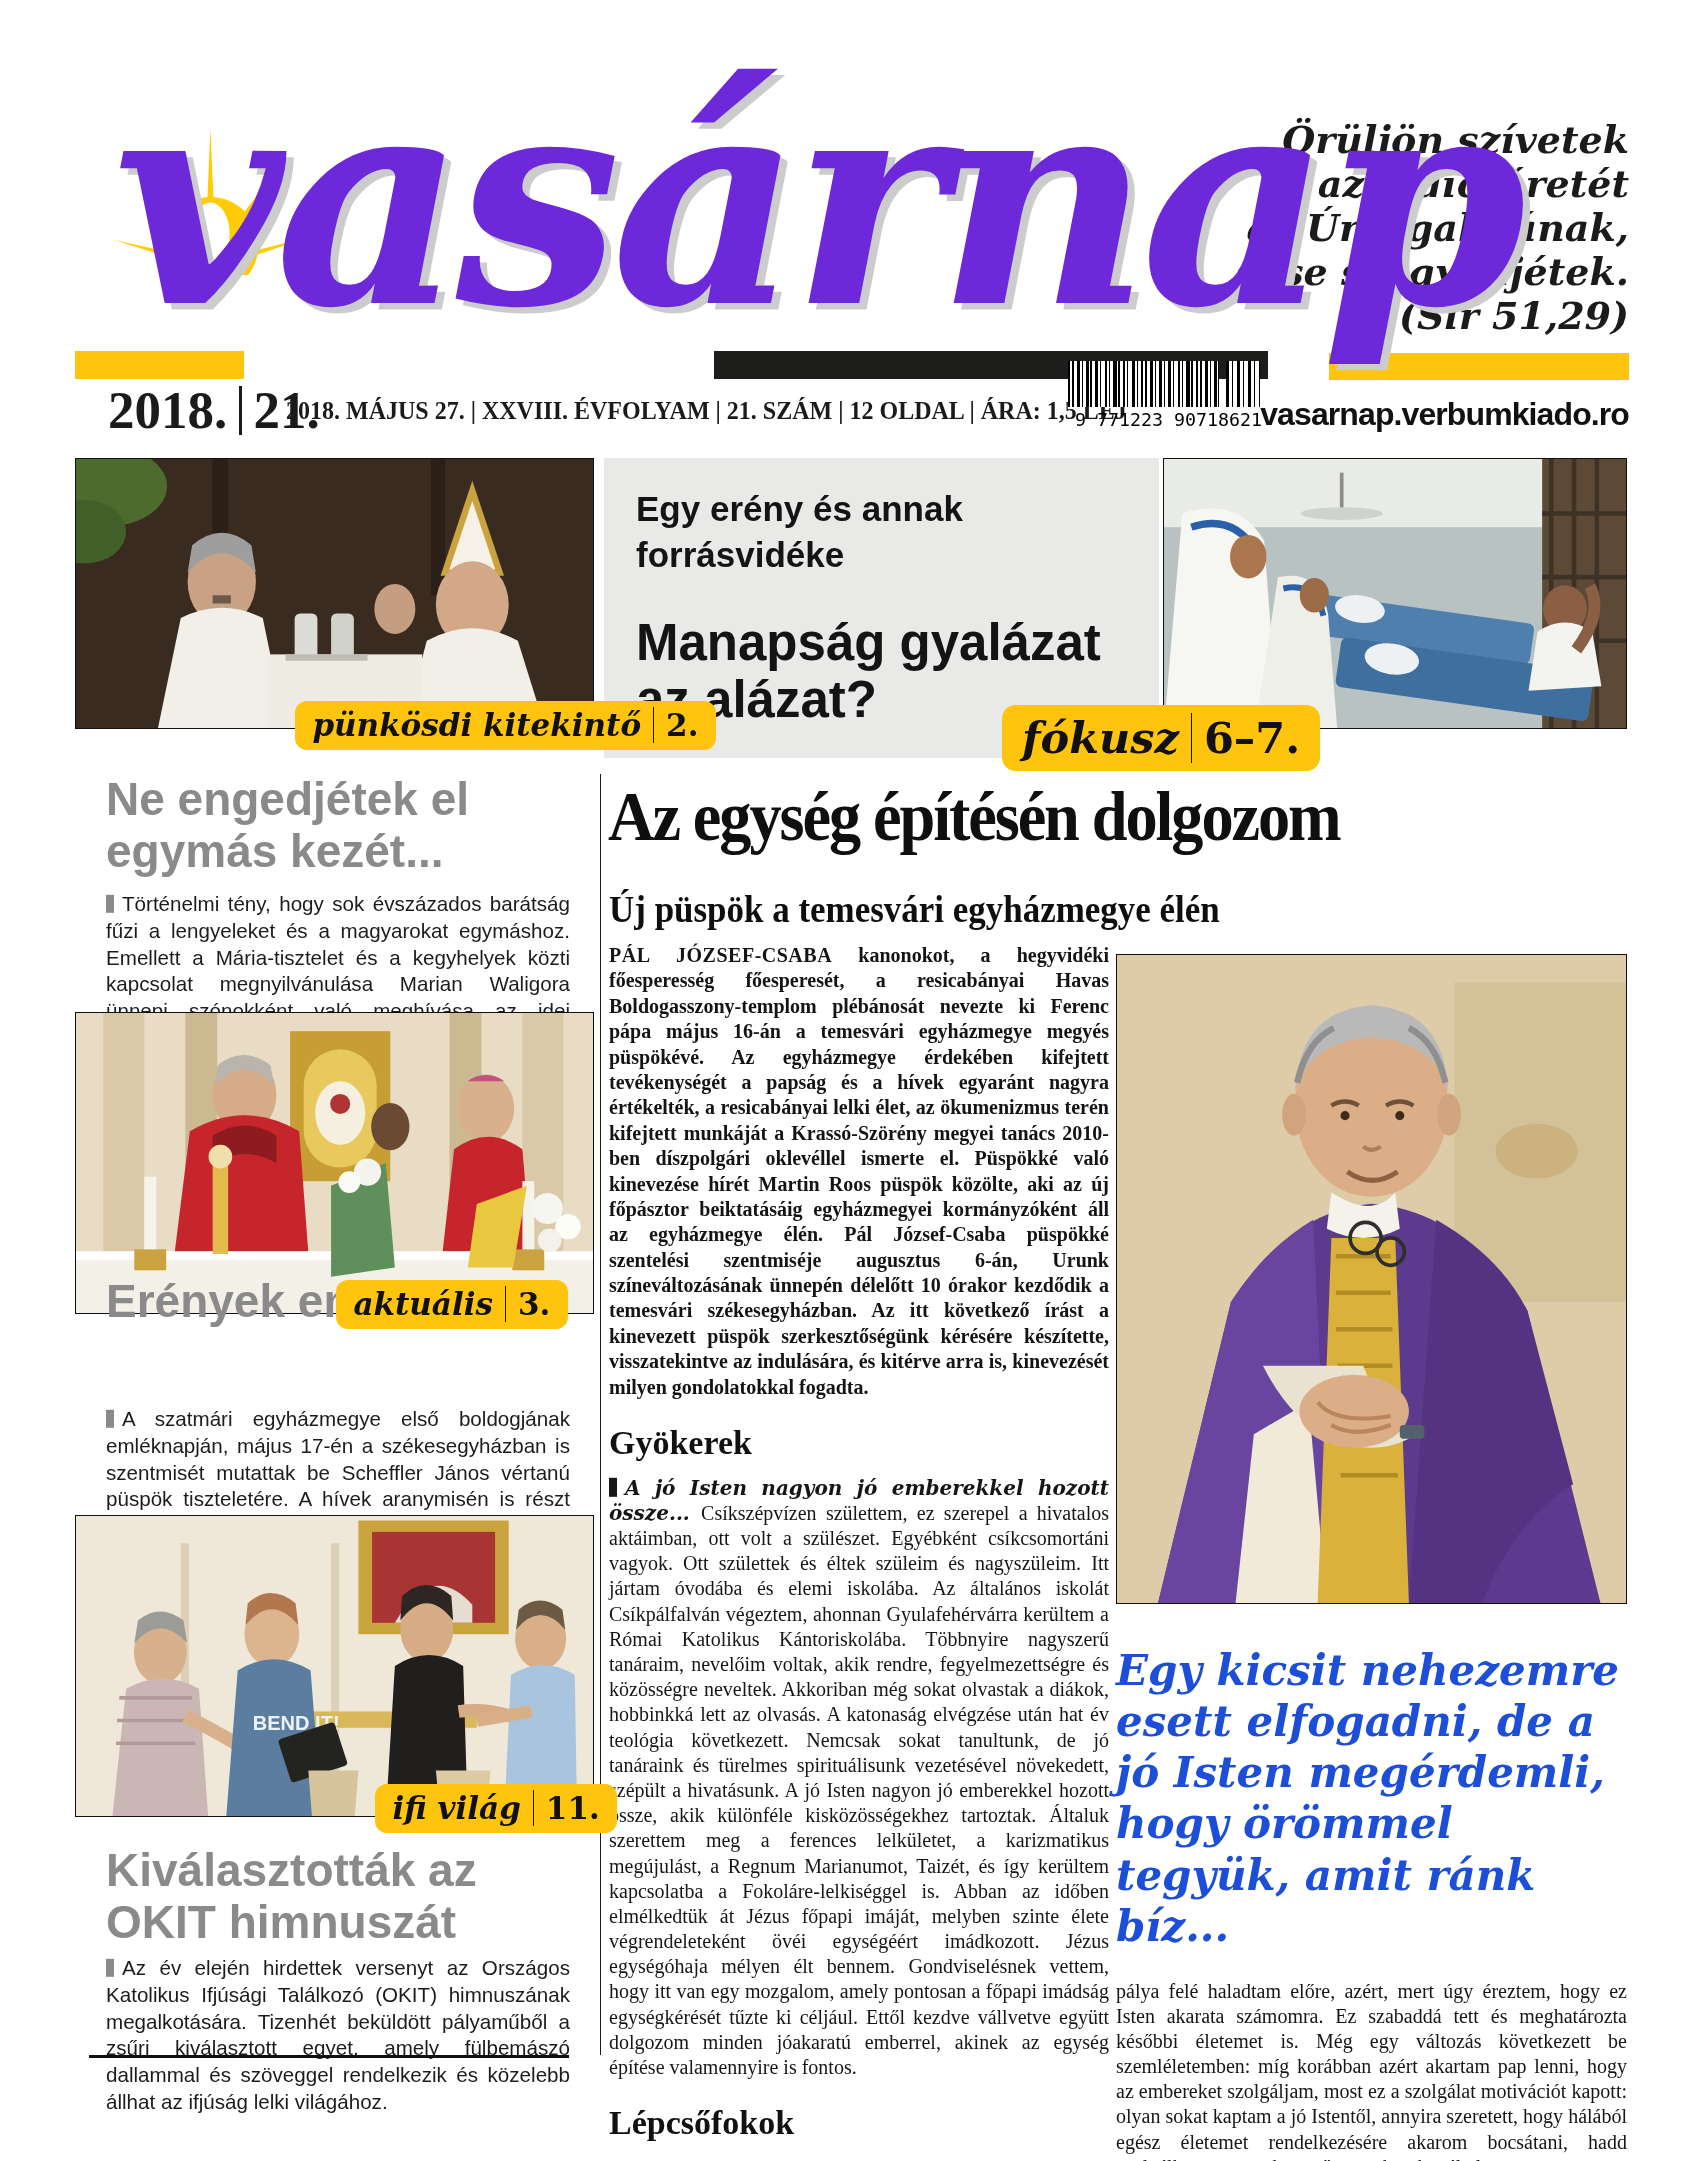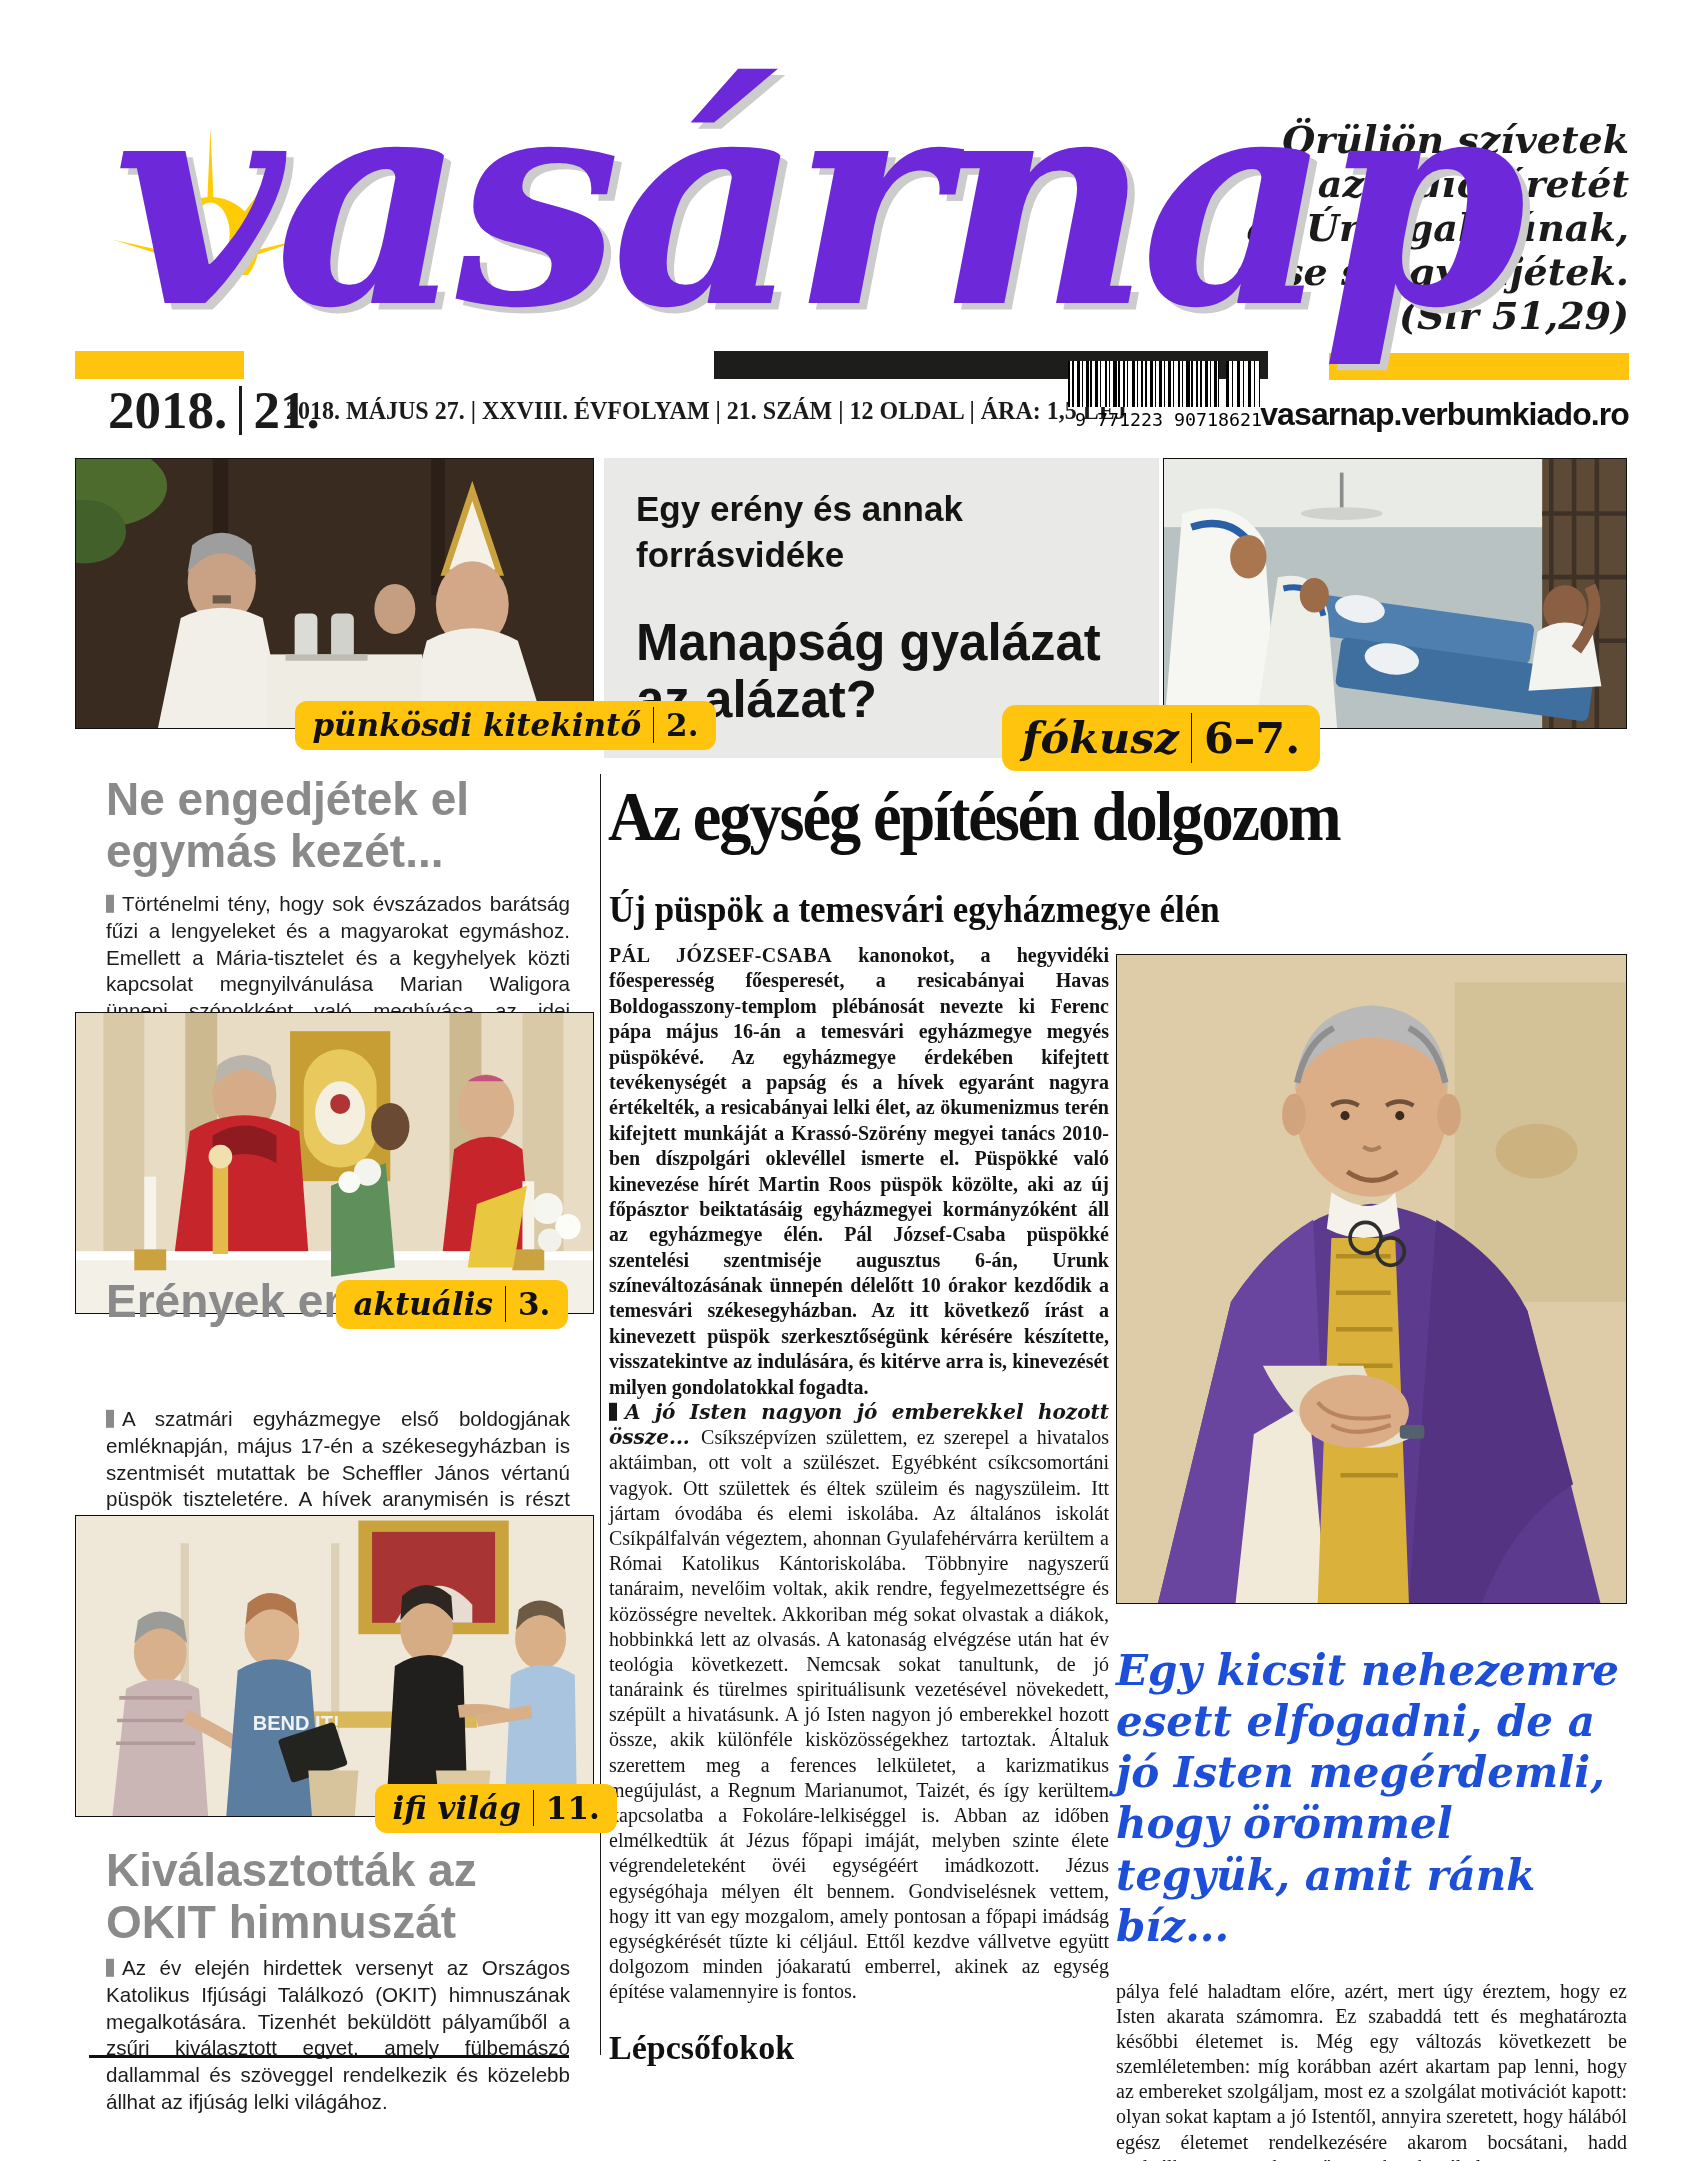--- a/index.html
+++ b/index.html
@@ -333,20 +333,21 @@
   </p>
   <div class="lrule"></div>
 
   <h1 class="m-head">Az egység építésén dolgozom</h1>
   <h2 class="m-subhead">Új püspök a temesvári egyházmegye élén</h2>
 
   <div class="centercol">
     <p class="lead">
       <span class="nm">PÁL JÓZSEF-CSABA</span><span> kanonokot, a hegyvidéki főesperesség főesperesét, a resicabányai Havas Boldogasszony-templom plébánosát nevezte ki Ferenc pápa május 16-án a temesvári egyházmegye megyés püspökévé. Az egyházmegye érdekében kifejtett tevékenységét a papság és a hívek egyaránt nagyra értékelték, a resicabányai lelki élet, az ökumenizmus terén kifejtett munkáját a Krassó-Szörény megyei tanács 2010-ben díszpolgári oklevéllel ismerte el. Püspökké való kinevezése hírét Martin Roos püspök közölte, aki az új főpásztor beiktatásáig egyházmegyei kormányzóként áll az egyházmegye élén. Pál József-Csaba püspökké szentelési szentmiséje augusztus 6-án, Urunk színeváltozásának ünnepén délelőtt 10 órakor kezdődik a temesvári székesegyházban. Az itt következő írást a kinevezett püspök szerkesztőségünk kérésére készítette, visszatekintve az indulására, és kitérve arra is, kinevezését milyen gondolatokkal fogadta.</span>
     </p>
+    <h3 class="sec-title">Gyökerek</h3>
     <p class="sec-par">
       <span class="blk dark"></span><em>A jó Isten nagyon jó emberekkel hozott össze... </em><span>Csíkszépvízen születtem, ez szerepel a hivatalos aktáimban, ott volt a szülészet. Egyébként csíkcsomortáni vagyok. Ott születtek és éltek szüleim és nagyszüleim. Itt jártam óvodába és elemi iskolába. Az általános iskolát Csíkpálfalván végeztem, ahonnan Gyulafehérvárra kerültem a Római Katolikus Kántoriskolába. Többnyire nagyszerű tanáraim, nevelőim voltak, akik rendre, fegyelmezettségre és közösségre neveltek. Akkoriban még sokat olvastak a diákok, hobbinkká lett az olvasás. A katonaság elvégzése után hat év teológia következett. Nemcsak sokat tanultunk, de jó tanáraink és türelmes spirituálisunk vezetésével növekedett, szépült a hivatásunk. A jó Isten nagyon jó emberekkel hozott össze, akik különféle kisközösségekhez tartoztak. Általuk szerettem meg a ferences lelkületet, a karizmatikus megújulást, a Regnum Marianumot, Taizét, és így kerültem kapcsolatba a Fokoláre-lelkiséggel is. Abban az időben elmélkedtük át Jézus főpapi imáját, melyben szinte élete végrendeleteként övéi egységéért imádkozott. Jézus egységóhaja mélyen élt bennem. Gondviselésnek vettem, hogy itt van egy mozgalom, amely pontosan a főpapi imádság egységkérését tűzte ki céljául. Ettől kezdve vállvetve együtt dolgozom minden jóakaratú emberrel, akinek az egység építése valamennyire is fontos.</span>
     </p>
     <h3 class="sec-title">Lépcsőfokok</h3>
 
   </div>
 
   <div class="photo" style="left:1116px;top:954px;width:511px;height:650px;">
     <svg viewBox="0 0 1116 1420" preserveAspectRatio="none">
       <rect width="1116" height="1420" fill="#d9c7a0"></rect>

